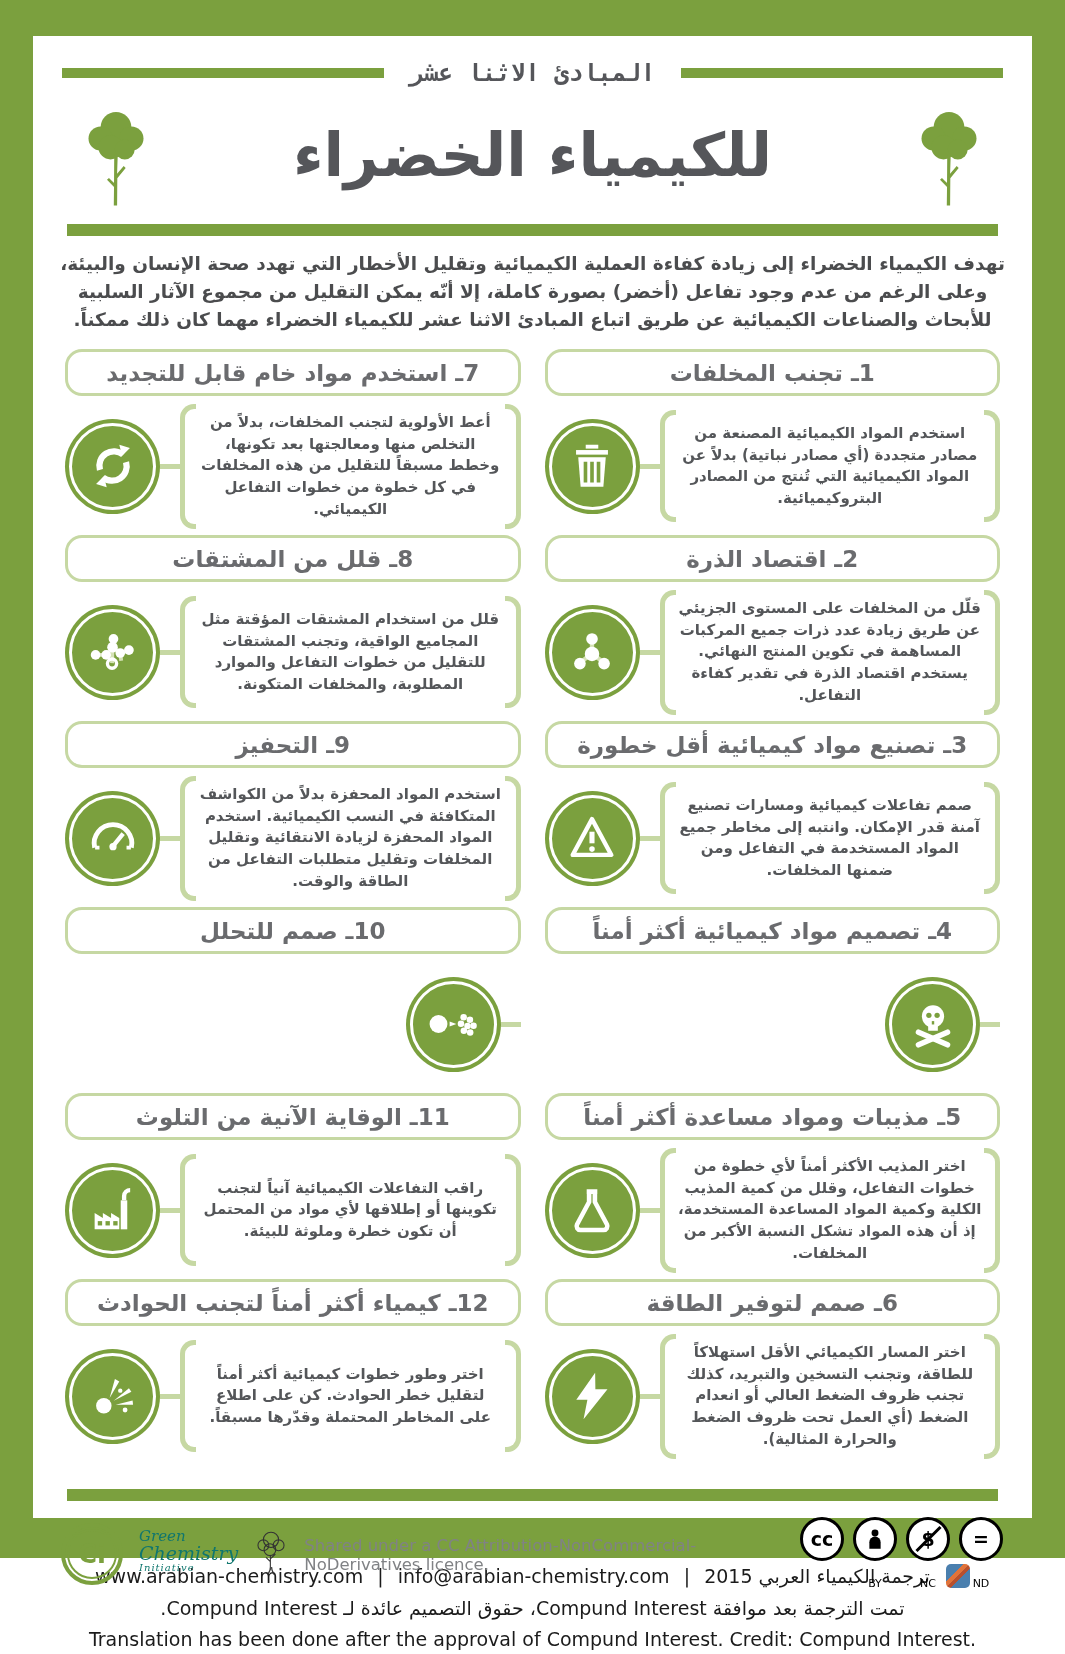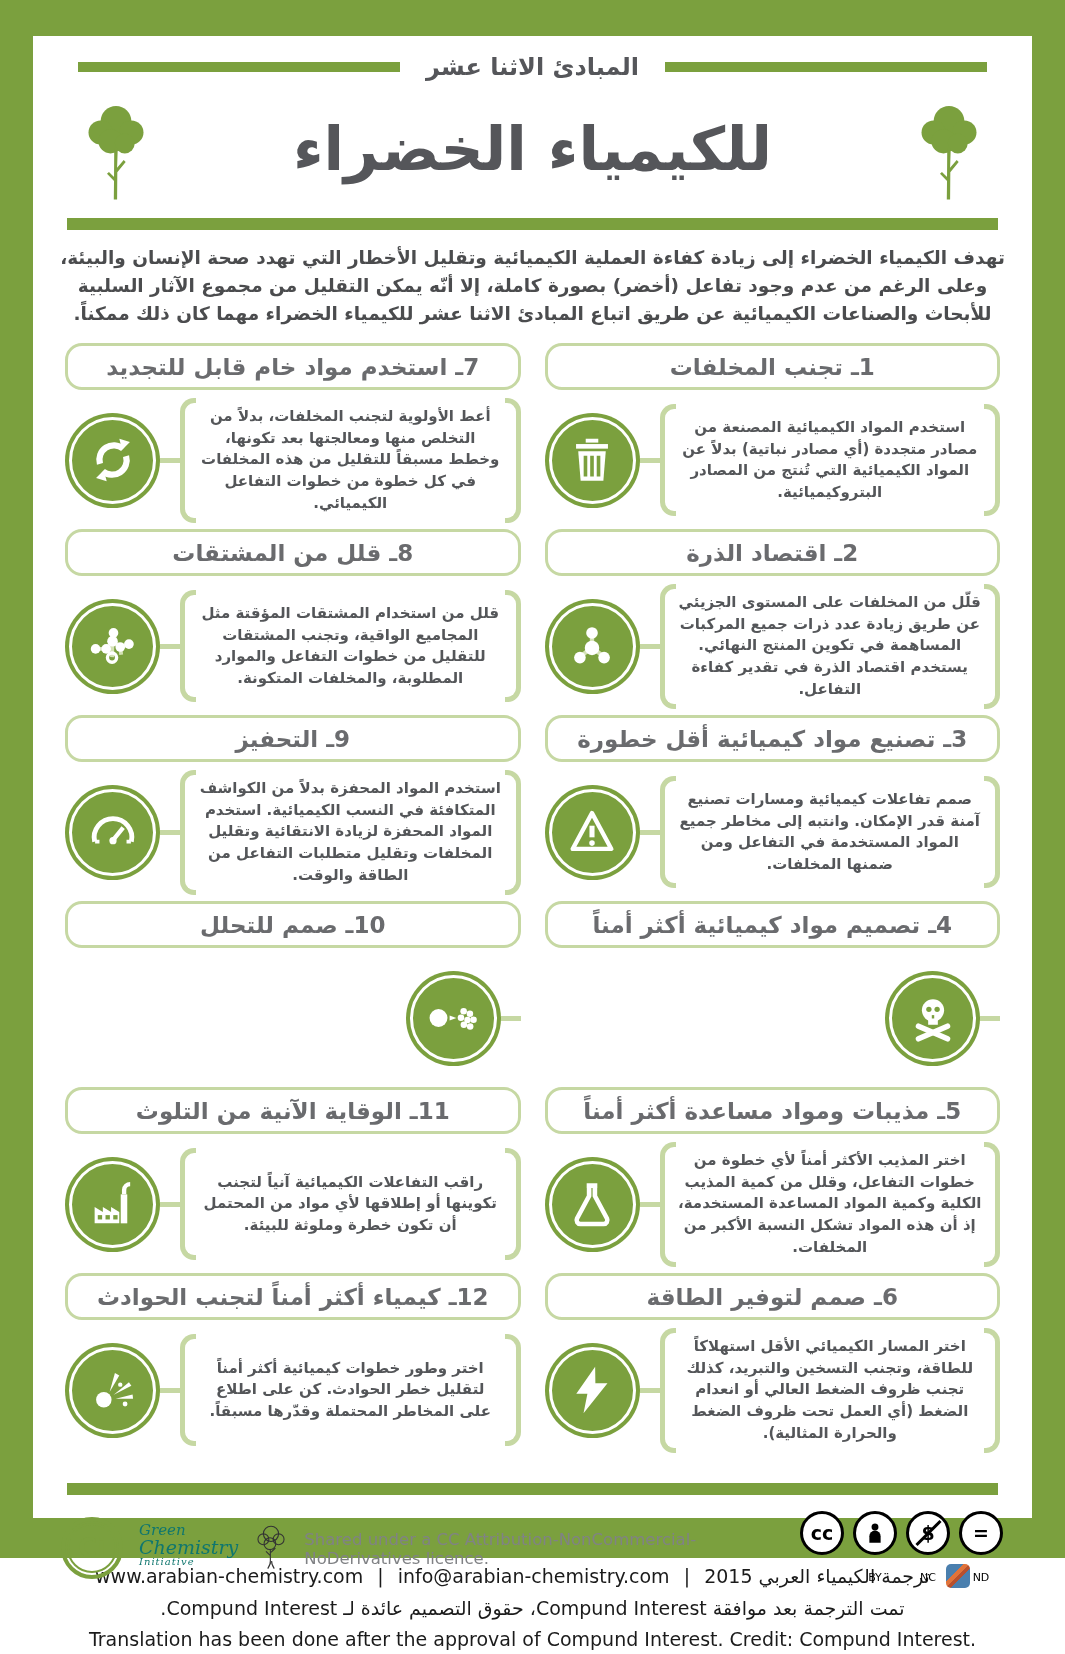--- a/index.html
+++ b/index.html
@@ -11,21 +11,21 @@
   *{box-sizing:border-box;}
   html,body{margin:0;padding:0;}
   body{width:1065px;height:1654px;background:#fff;font-family:"DejaVu Sans",sans-serif;overflow:hidden;}
   .page{width:1065px;height:1654px;position:relative;background:#fff;}
 
   
   .frame{width:1065px;height:1558px;background:var(--green);padding:36px 33px 40px;}
   .card{background:#fff;width:100%;height:1482px;padding:14px 22px 0;position:relative;}
 
   
-  .subtitle-row{display:flex;align-items:center;justify-content:center;margin-top:0;height:34px;}
+  .subtitle-row{display:flex;align-items:center;justify-content:center;margin-top:6px;height:34px;font-family:Liberation Mono, monospace;}
   .hbar{height:10px;background:var(--green);flex:1;max-width:322px;}
   .subtitle{font-size:24px;font-weight:bold;color:#55565A;margin:0 26px;white-space:nowrap;}
   .title-row{display:flex;align-items:center;justify-content:space-between;height:126px;padding:0 28px;margin-top:2px;}
   .main-title{font-size:60px;font-weight:bold;color:#55565A;margin:0;text-align:center;flex:1;}
   .tree{width:66px;height:104px;flex:none;}
   .divider{height:12px;background:var(--green);margin:6px 12px 14px;}
   .intro{font-size:18.5px;font-weight:bold;color:#4B4C4E;text-align:center;line-height:1.5;margin:0 4px;}
 
   
   .grid{display:grid;grid-template-columns:1fr 1fr;column-gap:24px;padding:0 10px;margin-top:16px;}

